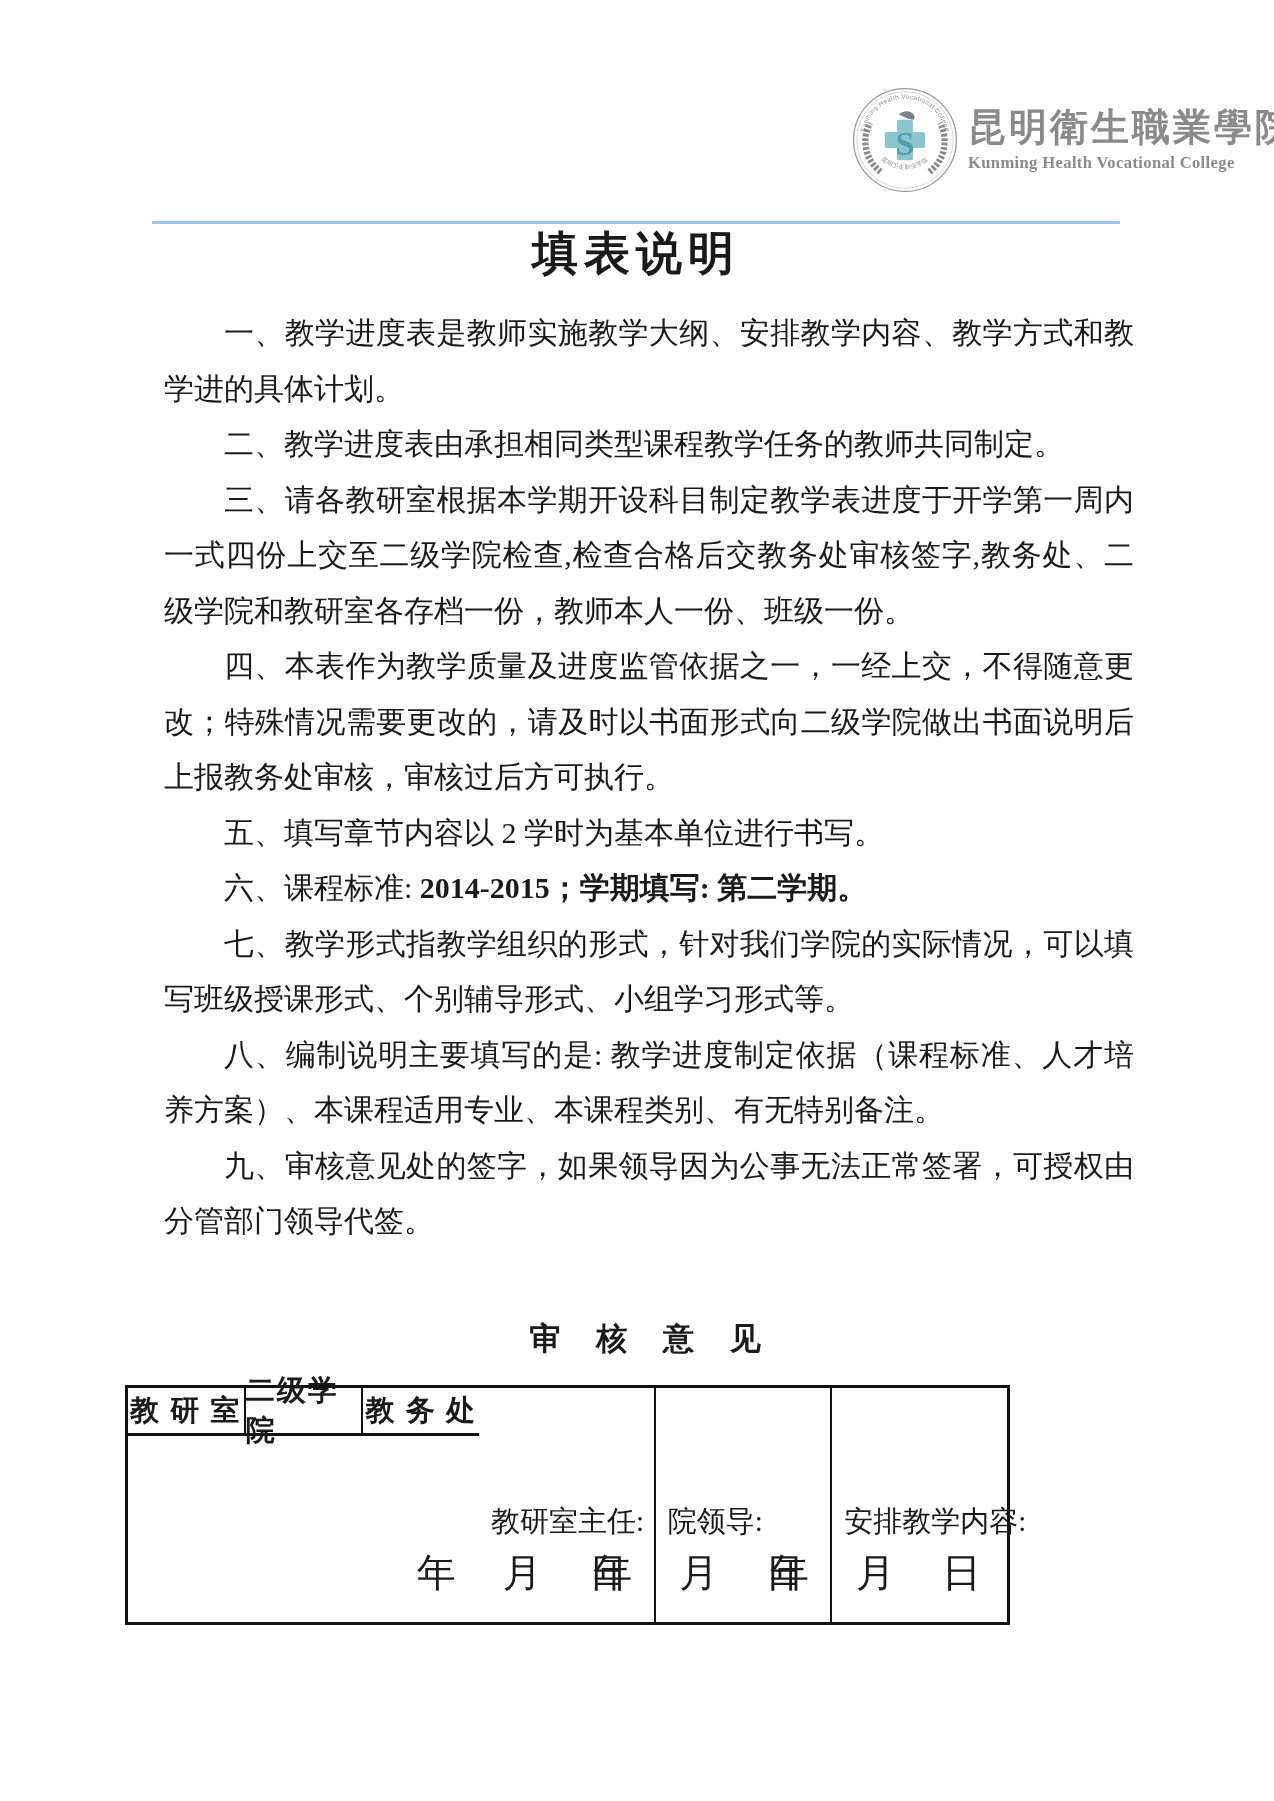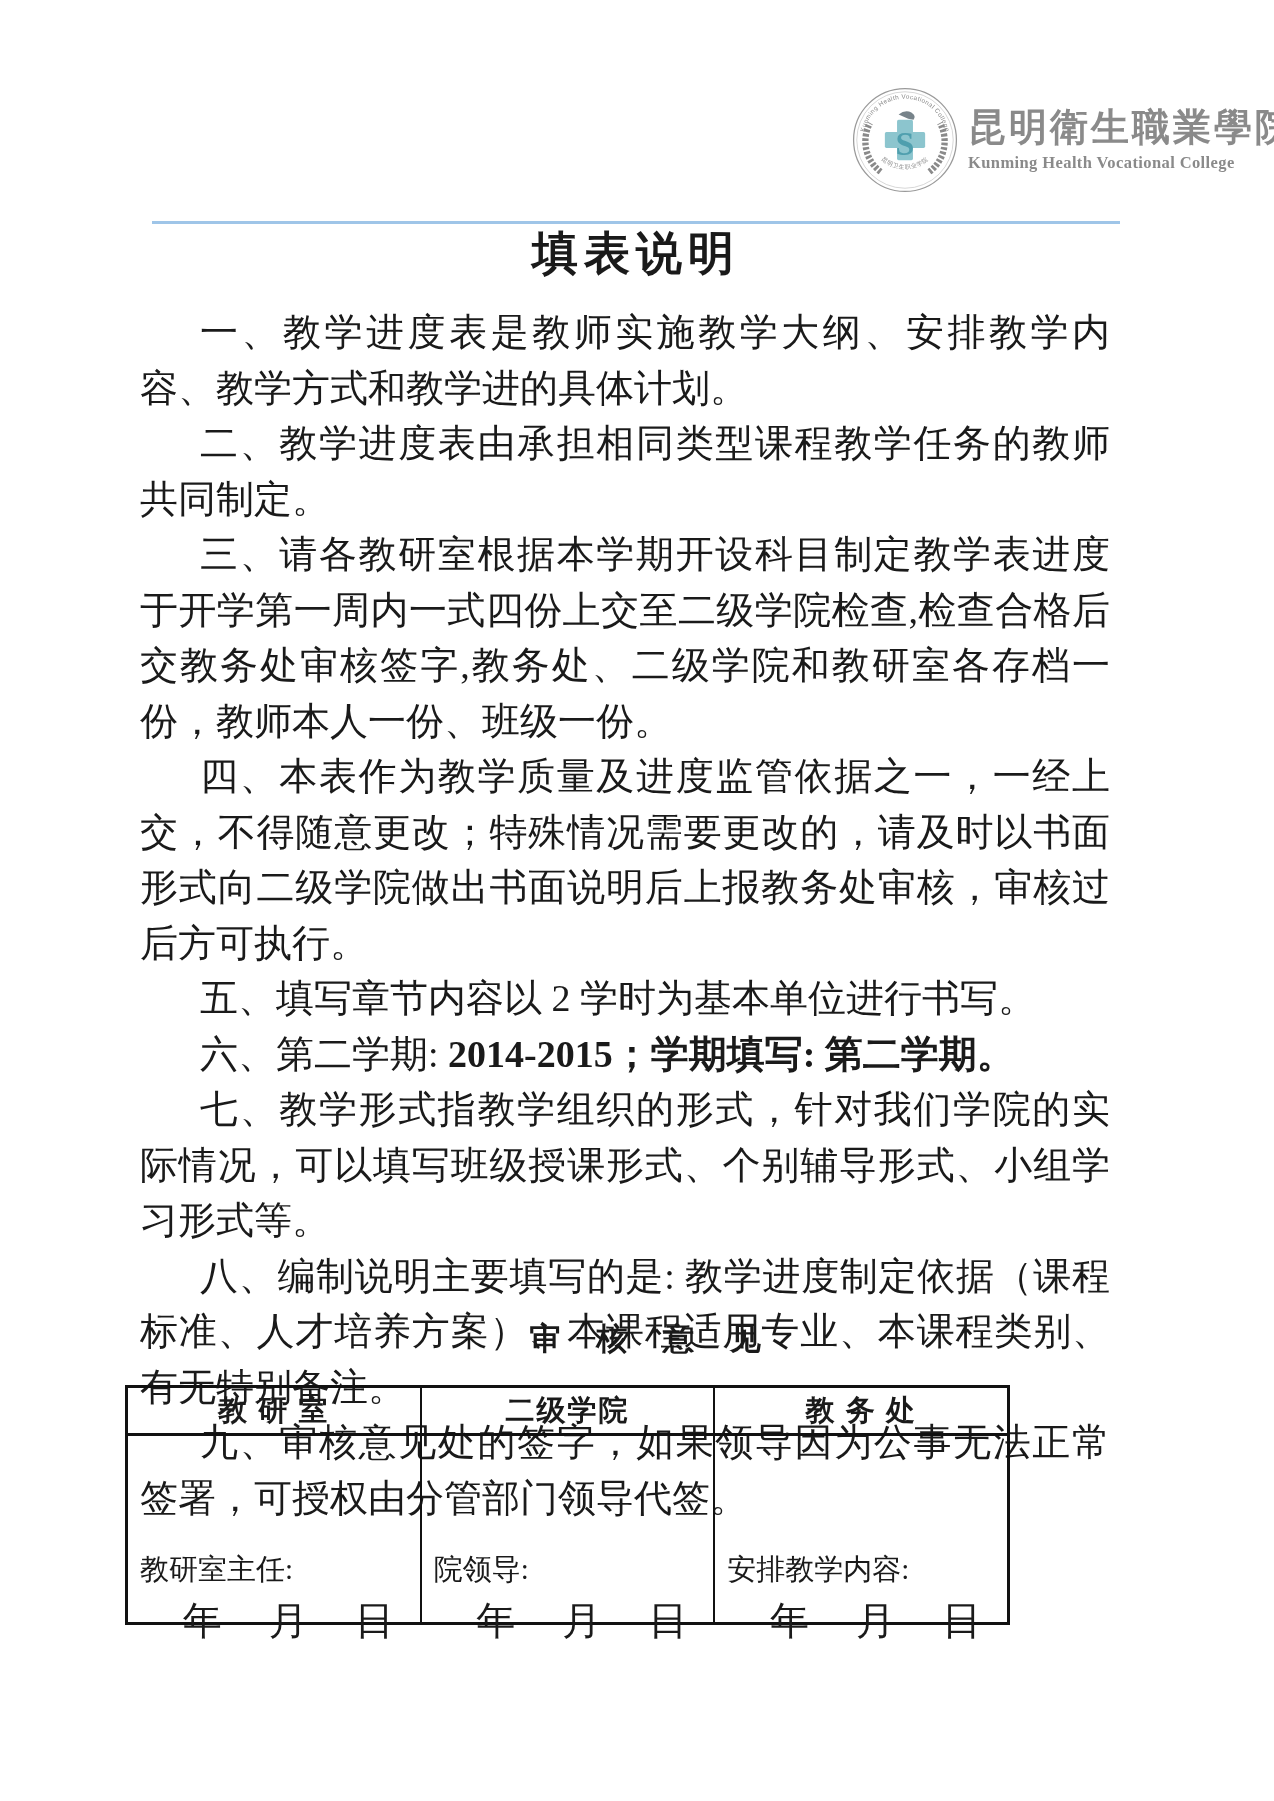--- a/index.html
+++ b/index.html
@@ -33,37 +33,37 @@
   
   .divider{position:absolute;left:152px;top:221px;width:968px;height:3px;}
   .doc-title{
     position:absolute;left:152px;top:224px;width:968px;
     text-align:center;font-size:46px;font-weight:bold;letter-spacing:6px;
     line-height:60px;
   }
 
   
   .body-text{
-    position:absolute;left:140px;top:305px;width:970px;
-    font-size:38px;line-height:55.5px;
+    position:absolute;left:164px;top:305px;width:970px;
+    font-size:30px;line-height:55.5px;
     text-align:justify;text-justify:inter-ideograph;
   }
   .body-text p{margin:0;text-indent:60px;}
   .body-text .bold{font-weight:bold;margin-top:47px;}
 
   
   .review-heading{
     position:absolute;left:168px;top:1318px;width:968px;
     text-align:center;font-size:31px;font-weight:bold;letter-spacing:14px;
   }
 
   
   .review-table{
     position:absolute;left:125px;top:1385px;width:885px;height:240px;
-    display:flex;flex-direction:column;
+    display:flex;flex-direction:row;
     border:3px solid #111111;box-sizing:border-box;
   }
   .rt-header{display:flex;height:45px;border-bottom:3px solid #111111;}
   .rt-body{display:flex;flex:1;}
   .rt-hcell{
     flex:1;display:flex;align-items:center;justify-content:center;
     font-size:29px;font-weight:bold;letter-spacing:2px;
     border-right:2px solid #111111;box-sizing:border-box;
   }
   .rt-hcell:last-child{border-right:none;}
@@ -109,21 +109,21 @@
   <div class="divider" style="background: rgb(159, 197, 232);"></div>
 
   <div class="doc-title">填表说明</div>
 
   <div class="body-text">
     <p>一、教学进度表是教师实施教学大纲、安排教学内容、教学方式和教学进的具体计划。</p>
     <p>二、教学进度表由承担相同类型课程教学任务的教师共同制定。</p>
     <p>三、请各教研室根据本学期开设科目制定教学表进度于开学第一周内一式四份上交至二级学院检查,检查合格后交教务处审核签字,教务处、二级学院和教研室各存档一份，教师本人一份、班级一份。</p>
     <p>四、本表作为教学质量及进度监管依据之一，一经上交，不得随意更改；特殊情况需要更改的，请及时以书面形式向二级学院做出书面说明后上报教务处审核，审核过后方可执行。</p>
     <p>五、填写章节内容以 2 学时为基本单位进行书写。</p>
-    <p><span>六、第二学期: </span><span class="bold">2014-2015；学期填写: 第二学期。</span></p>
+    <p><span>六、课程标准: </span><span class="bold">2014-2015；学期填写: 第二学期。</span></p>
     <p>七、教学形式指教学组织的形式，针对我们学院的实际情况，可以填写班级授课形式、个别辅导形式、小组学习形式等。</p>
     <p>八、编制说明主要填写的是: 教学进度制定依据（课程标准、人才培养方案）、本课程适用专业、本课程类别、有无特别备注。</p>
     <p>九、审核意见处的签字，如果领导因为公事无法正常签署，可授权由分管部门领导代签。</p>
   </div>
 
   <div class="review-heading">审 核 意 见</div>
 
   <div class="review-table">
     <div class="rt-header">
       <div class="rt-hcell">教 研 室</div>

